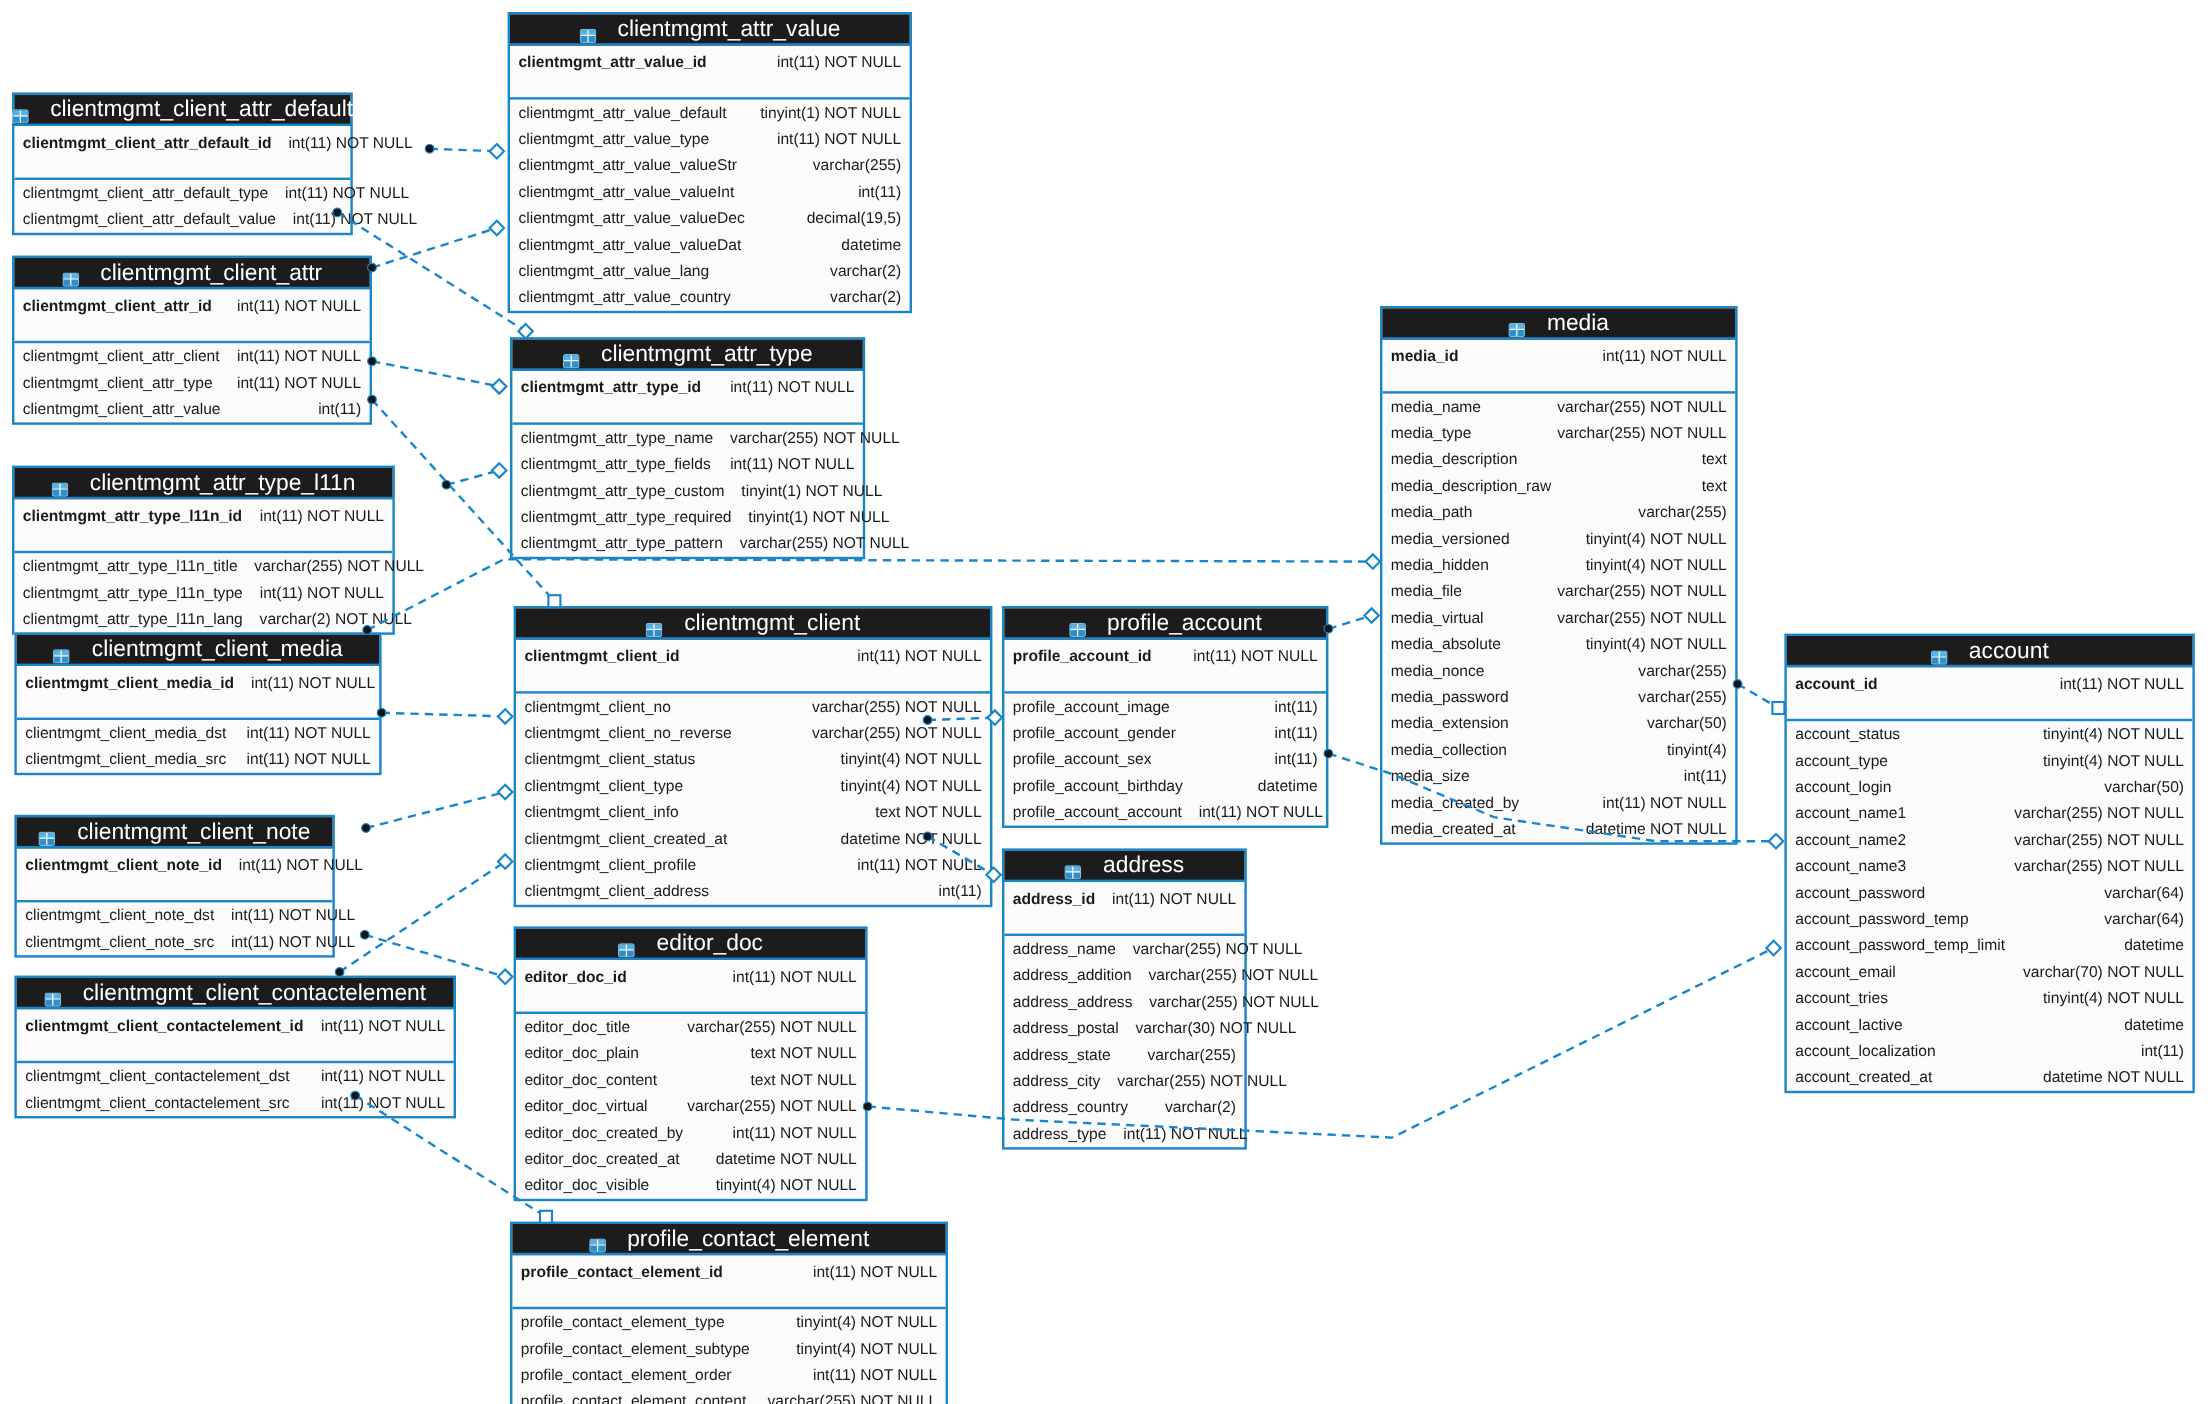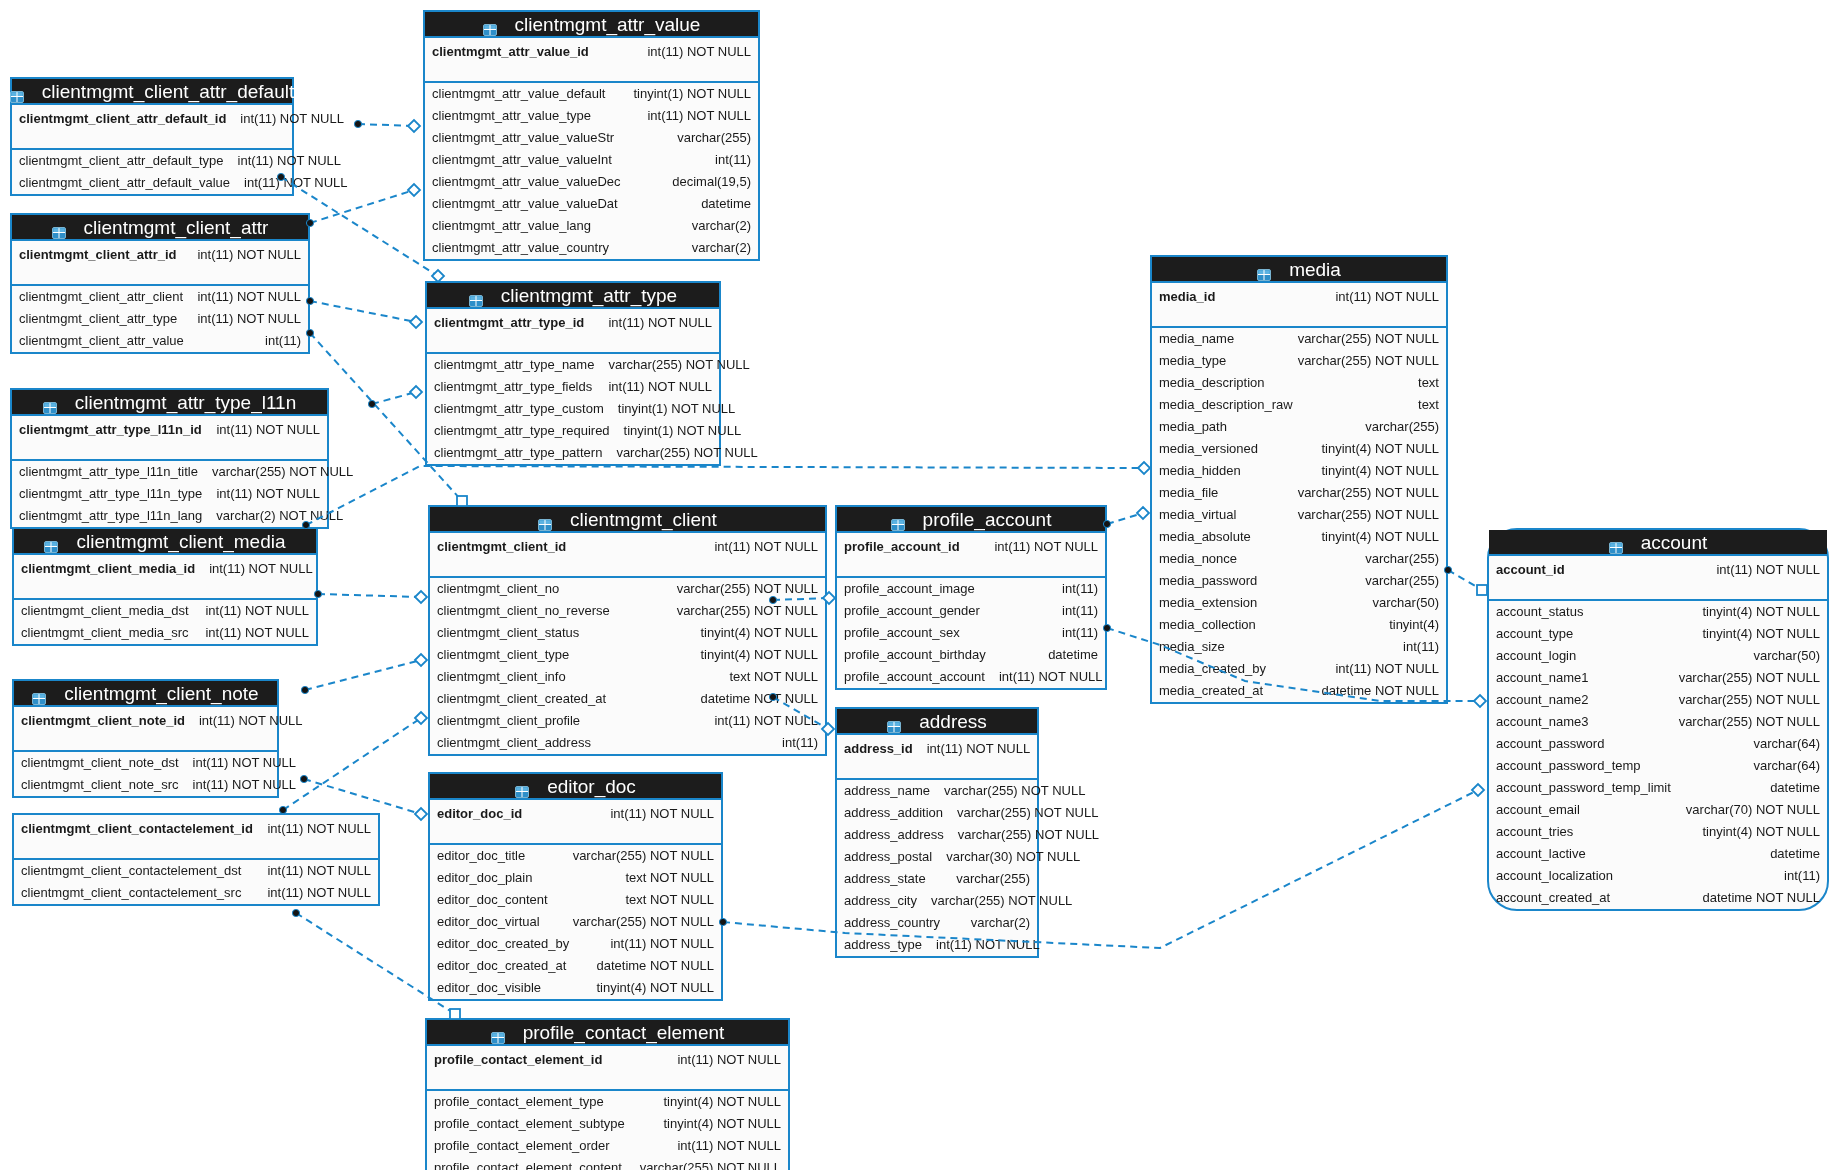--- a/index.html
+++ b/index.html
@@ -189,20 +189,29 @@
     <span class="cname">clientmgmt_client_note_dst</span>
     <span class="ctype">int(11) NOT NULL</span>
   </div>
           <div class="tbl-row">
     <span class="cname">clientmgmt_client_note_src</span>
     <span class="ctype">int(11) NOT NULL</span>
   </div>
         </div>
   </div>
       <div class="tbl" style="left: 12px; top: 813px; width: 368px;">
+    <div class="tbl-hdr">
+      <svg class="tbl-icon" width="14" height="12" viewBox="0 0 14 12">
+        <rect x="0.5" y="0.5" width="13" height="11" rx="1.5" fill="#2e8fc9" stroke="#8ecbea" stroke-width="0.8"></rect>
+        <rect x="1.3" y="1.3" width="11.4" height="3.7" fill="#5cb3e2"></rect>
+        <line x1="1" y1="5.5" x2="13" y2="5.5" stroke="#ffffff" stroke-width="1"></line>
+        <line x1="7" y1="1" x2="7" y2="11" stroke="#ffffff" stroke-width="1"></line>
+      </svg>
+      <span class="tbl-title">clientmgmt_client_contactelement</span>
+    </div>
     <div class="tbl-pk">
       <span class="cname">clientmgmt_client_contactelement_id</span>
       <span class="ctype">int(11) NOT NULL</span>
     </div>
     <div class="tbl-rows">
           <div class="tbl-row">
     <span class="cname">clientmgmt_client_contactelement_dst</span>
     <span class="ctype">int(11) NOT NULL</span>
   </div>
           <div class="tbl-row">
@@ -588,21 +597,21 @@
           <div class="tbl-row">
     <span class="cname">media_created_by</span>
     <span class="ctype">int(11) NOT NULL</span>
   </div>
           <div class="tbl-row">
     <span class="cname">media_created_at</span>
     <span class="ctype">datetime NOT NULL</span>
   </div>
         </div>
   </div>
-      <div class="tbl" style="left: 1487px; top: 528px; width: 342px; border-radius: 30px;">
+      <div class="tbl" style="left: 1487px; top: 528px; width: 342px;">
     <div class="tbl-hdr">
       <svg class="tbl-icon" width="14" height="12" viewBox="0 0 14 12">
         <rect x="0.5" y="0.5" width="13" height="11" rx="1.5" fill="#2e8fc9" stroke="#8ecbea" stroke-width="0.8"></rect>
         <rect x="1.3" y="1.3" width="11.4" height="3.7" fill="#5cb3e2"></rect>
         <line x1="1" y1="5.5" x2="13" y2="5.5" stroke="#ffffff" stroke-width="1"></line>
         <line x1="7" y1="1" x2="7" y2="11" stroke="#ffffff" stroke-width="1"></line>
       </svg>
       <span class="tbl-title">account</span>
     </div>
     <div class="tbl-pk">

